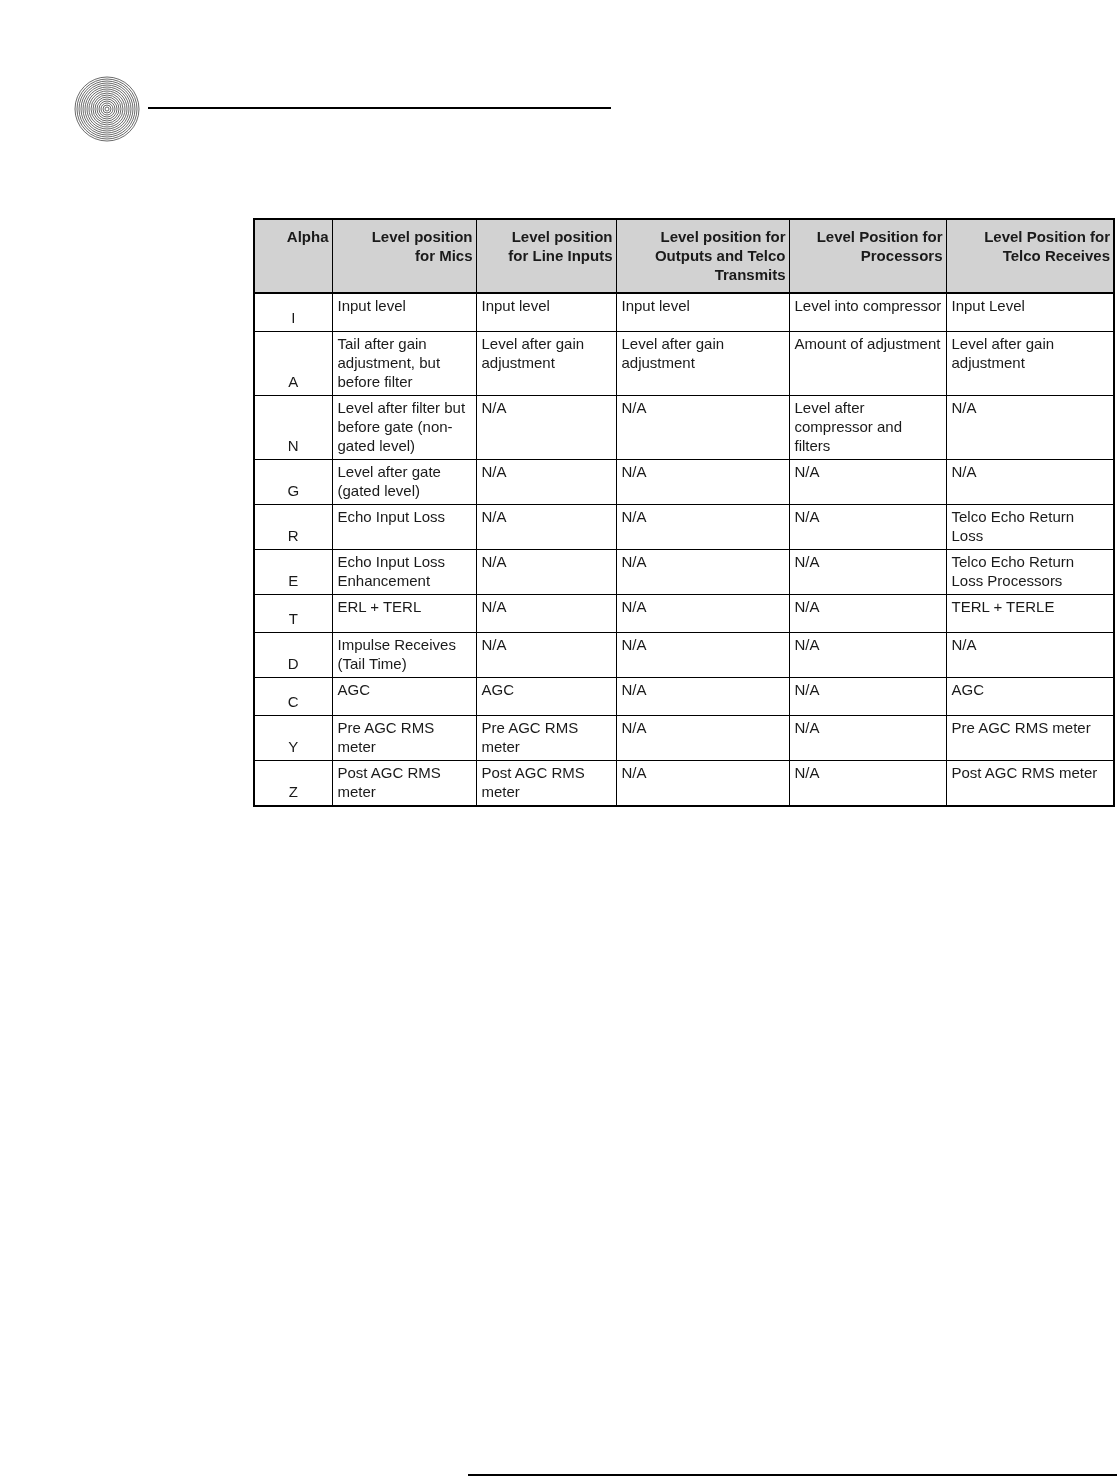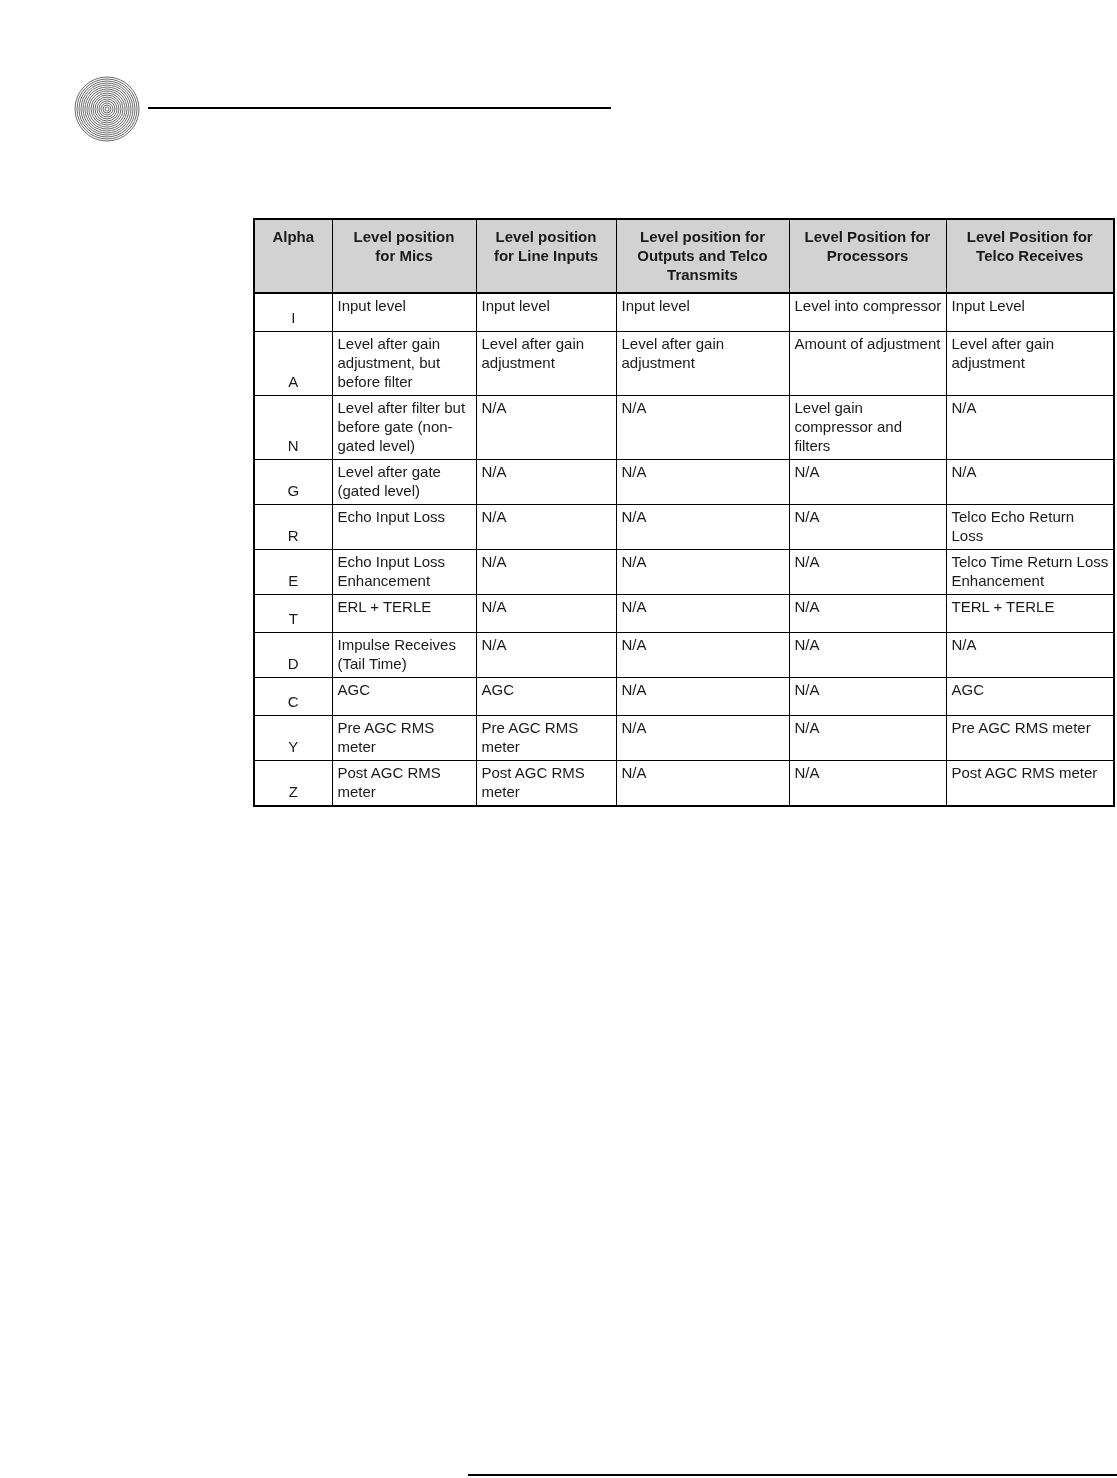--- a/index.html
+++ b/index.html
@@ -54,21 +54,21 @@
   }
   table.alpha-table th,
   table.alpha-table td {
     border: 1px solid var(--border_color);
     overflow: hidden;
   }
   table.alpha-table { border: 2px solid var(--border_color); }
   table.alpha-table thead th {
     background: var(--header_bg);
     font-weight: bold;
-    text-align: center;
+    text-align: right;
     vertical-align: top;
     padding: 7px 3px 8px 3px;
     white-space: pre-line;
     border-bottom: 2px solid var(--border_color);
   }
   table.alpha-table tbody td {
     vertical-align: top;
     text-align: left;
     padding: 2px 4px 4px 5px;
   }
@@ -136,32 +136,32 @@
         <tr>
           <td class="alpha">I</td>
           <td>Input level</td>
           <td>Input level</td>
           <td>Input level</td>
           <td>Level into compressor</td>
           <td>Input Level</td>
         </tr>
         <tr>
           <td class="alpha">A</td>
-          <td>Level after gain adjustment, but before filter</td>
+          <td>Tail after gain adjustment, but before filter</td>
           <td>Level after gain adjustment</td>
           <td>Level after gain adjustment</td>
           <td>Amount of adjustment</td>
           <td>Level after gain adjustment</td>
         </tr>
         <tr>
           <td class="alpha">N</td>
           <td>Level after filter but before gate (non-gated level)</td>
           <td>N/A</td>
           <td>N/A</td>
-          <td>Level gain compressor and filters</td>
+          <td>Level after compressor and filters</td>
           <td>N/A</td>
         </tr>
         <tr>
           <td class="alpha">G</td>
           <td>Level after gate (gated level)</td>
           <td>N/A</td>
           <td>N/A</td>
           <td>N/A</td>
           <td>N/A</td>
         </tr>
@@ -172,25 +172,25 @@
           <td>N/A</td>
           <td>N/A</td>
           <td>Telco Echo Return Loss</td>
         </tr>
         <tr>
           <td class="alpha">E</td>
           <td>Echo Input Loss Enhancement</td>
           <td>N/A</td>
           <td>N/A</td>
           <td>N/A</td>
-          <td>Telco Time Return Loss Enhancement</td>
+          <td>Telco Echo Return Loss Processors</td>
         </tr>
         <tr>
           <td class="alpha">T</td>
-          <td>ERL + TERLE</td>
+          <td>ERL + TERL</td>
           <td>N/A</td>
           <td>N/A</td>
           <td>N/A</td>
           <td>TERL + TERLE</td>
         </tr>
         <tr>
           <td class="alpha">D</td>
           <td>Impulse Receives (Tail Time)</td>
           <td>N/A</td>
           <td>N/A</td>

